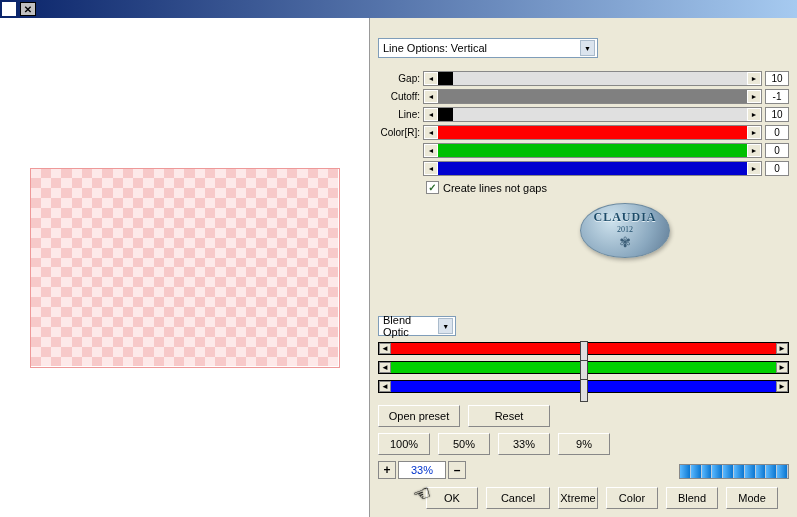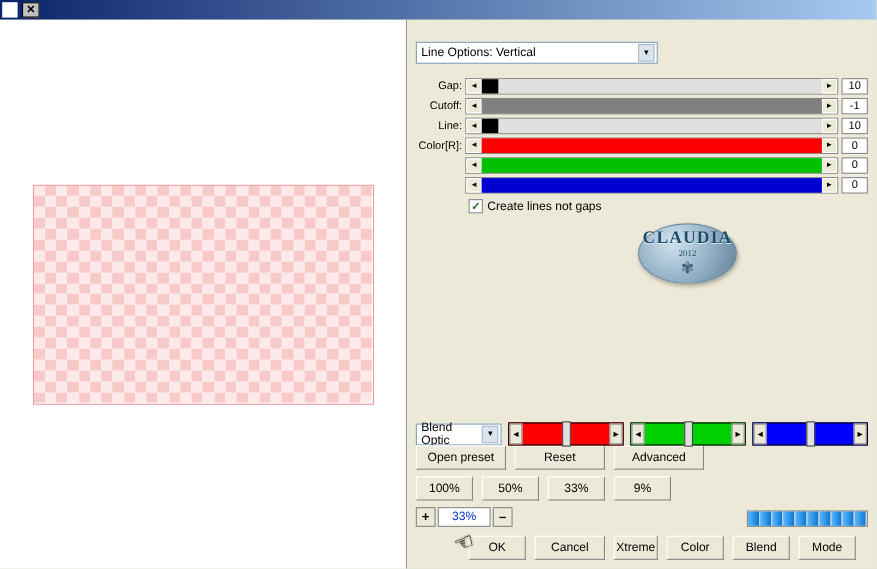--- a/index.html
+++ b/index.html
@@ -75,25 +75,25 @@
   .watermark {
     position:absolute; left:210px; top:185px;
     width:90px; height:55px;
     border-radius:50%;
     background: radial-gradient(circle at 35% 30%, #cfe3ee 0%, #8aa8bf 60%, #5e7a94 100%);
     border:1px solid #6c8aa0;
     display:flex; flex-direction:column; align-items:center; justify-content:center;
     color:#1d4c6a; font-family: Georgia, serif;
     box-shadow: 1px 2px 4px rgba(0,0,0,.3);
   }
-  .watermark .wm-text { font-variant: small-caps; letter-spacing:1px; font-size:16px; font-weight:bold; text-shadow:0 1px 0 #e8f1f6;}
+  .watermark .wm-text { font-variant: small-caps; letter-spacing:1px; font-size:12px; font-weight:bold; text-shadow:0 1px 0 #e8f1f6;}
   .watermark .wm-year { font-size:8px;}
   .watermark .wm-sym { font-size:14px; color:#3c5e78;}
   .bottom-area { position:absolute; left:8px; right:8px; bottom:8px; }
-  .blend-row { display:flex; align-items:center; gap:6px; margin-bottom:0;}
+  .blend-row { display:flex; gap:6px; margin-bottom:12px;flex-direction:column;}
   .color-slider { flex:1; height:21px; border:1px solid #000; display:flex; align-items:center; position:relative; }
   .cs-red { background:#ff0000; }
   .cs-green { background:#00d000; }
   .cs-blue { background:#0000ff; }
   .cs-arrow { width:12px; height:100%; background:#ece9d8; border:1px solid #888; display:flex; align-items:center; justify-content:center; font-size:8px;}
   .cs-thumb { position:absolute; left:50%; top:-2px; width:8px; height:23px; background:#e0e0e0; border:1px solid #444; transform:translateX(-50%);}
   .btn {
     height:22px; padding:0 8px;
     background:#ece9d8; border:1px solid #888;
     border-top-color:#fff; border-left-color:#fff;
@@ -842,21 +842,20 @@
           <div class="cs-arrow">◄</div>
           <div style="flex:1"></div>
           <div class="cs-arrow">►</div>
           <div class="cs-thumb"></div>
         </div>
       </div>
 
       <div class="btn-row">
         <div class="btn" style="width:82px">Open preset</div>
         <div class="btn" style="width:82px">Reset</div>
-        <div class="btn" style="width:82px">Advanced</div>
       </div>
 
       <div class="btn-row">
         <div class="btn" style="width:52px">100%</div>
         <div class="btn" style="width:52px">50%</div>
         <div class="btn" style="width:52px">33%</div>
         <div class="btn" style="width:52px">9%</div>
       </div>
 
       <div class="zoom-row">

